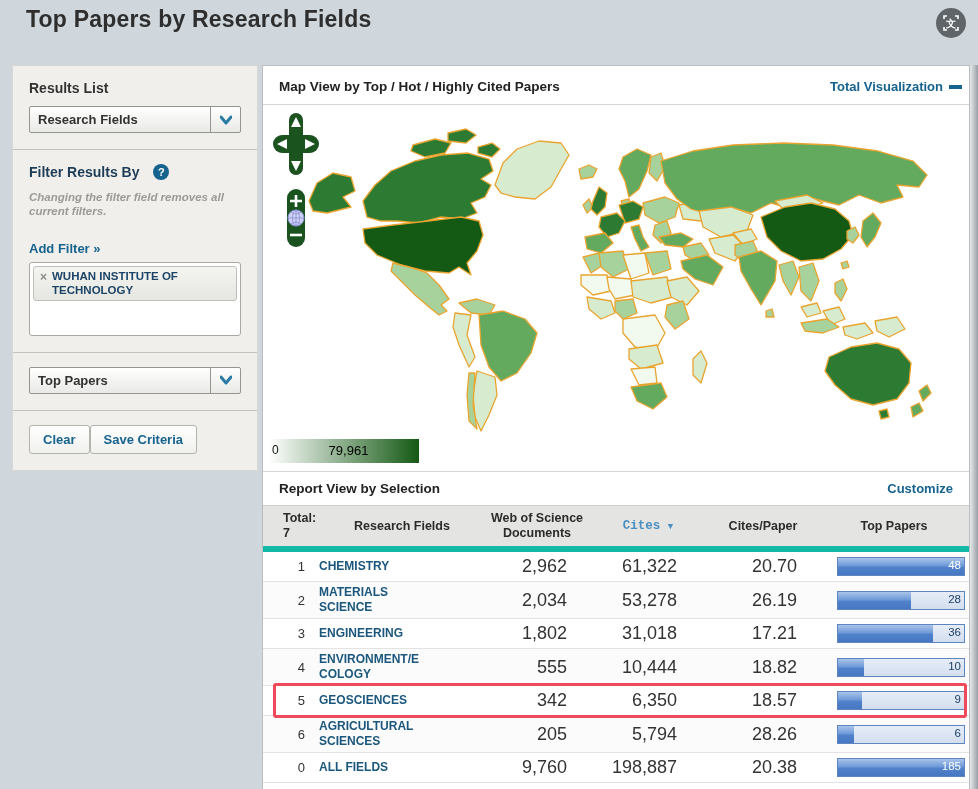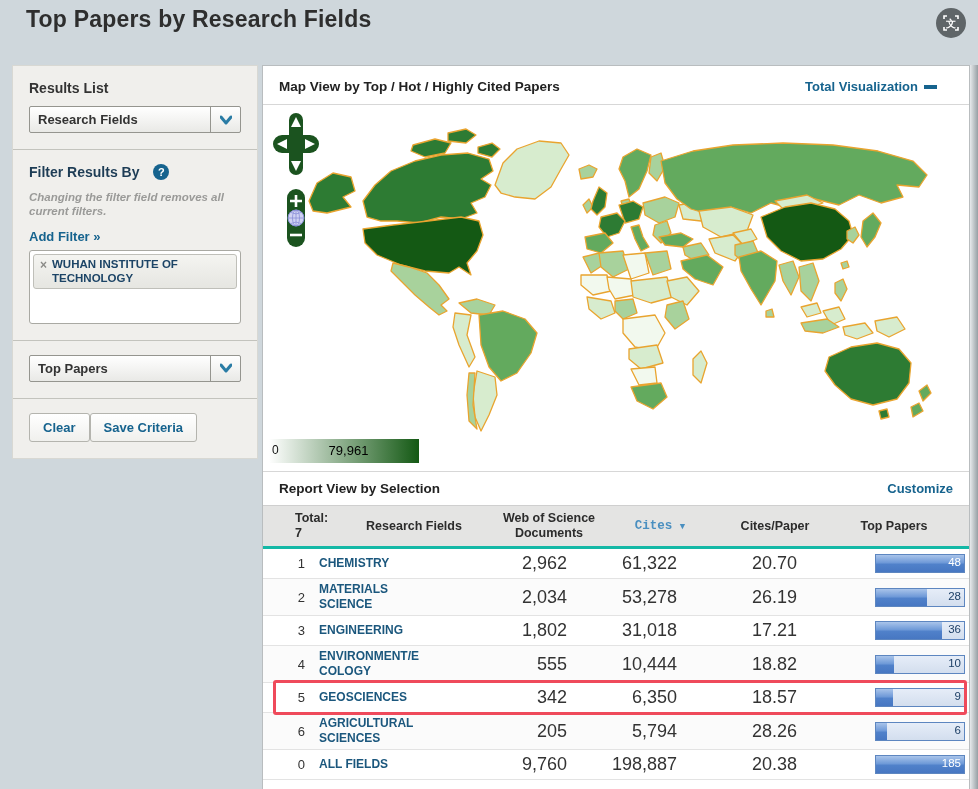--- a/index.html
+++ b/index.html
@@ -22,21 +22,21 @@
   .content { position:absolute; top:65px; left:12px; right:8px; bottom:0; display:flex; gap:4px; align-items:flex-start; }
   .sidebar {
     width:246px; background:#f0efec; border:1px solid #d8d8d3;
   }
   .side-section { padding:14px 16px 16px 16px; }
   .side-section + .side-section { border-top:1px solid #c3c3bd; }
   .side-heading { font-size:14px; font-weight:bold; color:#333; margin-bottom:10px; }
   .side-heading.navy { color:#1d3c55; display:flex; align-items:flex-end; gap:14px; }
   .help-icon { width:16px; height:16px; border-radius:50%; background:#16638e; color:#fff;
     font-size:11px; font-weight:bold; display:inline-flex; align-items:center; justify-content:center; cursor:pointer; }
-  .side-note { font-size:11.5px; font-style:italic; font-weight:bold; color:#9a9a98; line-height:1.25; margin-bottom:8px; }
+  .side-note { font-size:11.5px; font-style:italic; font-weight:bold; color:#9a9a98; line-height:1.25; margin-bottom:20px; }
   .add-filter { font-size:13px; font-weight:bold; color:var(--link); text-decoration:none; display:inline-block; margin-bottom:6px; cursor:pointer; }
   .dropdown {
     display:flex; width:100%; height:27px; border:1px solid #95958f; border-radius:2px;
     background:linear-gradient(#ffffff,#e9e9e6); cursor:pointer; align-items:stretch;
   }
   .dropdown .dd-label { flex:1; font-size:13px; font-weight:bold; color:#333; padding:5px 8px; white-space:nowrap; overflow:hidden; }
   .dropdown .dd-arrow { width:30px; border-left:1px solid #95958f; display:flex; align-items:center; justify-content:center; }
   .chev { width:12px; height:12px; }
   .filter-box {
     width:100%; height:74px; background:#fff; border:1px solid #a9a9a3; border-radius:3px;
@@ -50,47 +50,47 @@
   .chip .chip-label { font-size:11.5px; font-weight:bold; color:#1c4466; line-height:1.2; }
   .btn-row { display:flex; gap:0; }
   .btn {
     background:linear-gradient(#ffffff,#f0f0ed); border:1px solid #b4b4ae; border-radius:3px;
     font-size:13px; font-weight:bold; color:var(--link); padding:6px 13px; cursor:pointer;
     font-family:"Liberation Sans",sans-serif;
   }
   
   .main-panel { flex:1; background:#fff; border:1px solid #b9bdbf; min-height:760px; }
   .panel-header { display:flex; justify-content:space-between; align-items:center;
-    padding:13px 32px 10px 16px; border-bottom:1px solid #d7d7d7; }
+    padding:13px 7px 10px 16px; border-bottom:1px solid #d7d7d7; }
   .panel-title { font-size:13.5px; font-weight:bold; color:#222; }
   .panel-link { font-size:13px; font-weight:bold; color:var(--link); text-decoration:none;
     display:flex; align-items:center; gap:6px; cursor:pointer; }
   .minus-glyph { width:13px; height:4px; background:var(--link); display:inline-block; }
   .map-wrap { position:relative; height:330px; }
   .map-wrap svg { display:block; }
   .legend-row { padding:4px 0 8px 6px; border-bottom:1px solid #d7d7d7; }
   .legend-bar { position:relative; width:150px; height:24px;
     background:linear-gradient(to right,#ffffff,var(--legend-max)); }
   .legend-min { position:absolute; left:3px; top:4px; font-size:12px; color:#111; }
   .legend-max { position:absolute; left:53%; transform:translateX(-50%); top:4px; font-size:13px; color:#000; }
   
   .report-header { display:flex; justify-content:space-between; align-items:center; padding:9px 16px; }
   .grid-row { display:grid; grid-template-columns:56px 158px 112px 110px 120px 1fr; align-items:center; }
-  .thead { background:#e4e4e3; border-top:1px solid #cfcfcf; border-bottom:3px solid #14b8a6; padding:5px 16px; min-height:36px; }
+  .thead { background:#e4e4e3; border-top:1px solid #cfcfcf; border-bottom:6px solid #14b8a6; padding:5px 4px; min-height:36px; }
   .th { font-size:12.5px; font-weight:bold; color:#2c2c2c; text-align:center; line-height:1.2; }
   .th.total { text-align:left; padding-left:16px; }
   .th.cites-sorted { color:#4a8fc0;font-family:Liberation Mono, monospace; }
   .sort-arrow { font-size:9px; color:#4a8fc0; }
   .trow { position:relative; border-bottom:1px solid #e3e3e3; min-height:30px; padding:3px 0; background:#fff; }
   .trow:nth-child(even) { background:#fbfbfb; }
   .cell-rank { font-size:13px; color:#333; text-align:right; padding-right:14px; }
   .cell-field { font-size:12px; font-weight:bold; color:#1b577d; white-space:pre-line; line-height:1.25; cursor:pointer; }
   .cell-num { font-size:18px; color:#333; text-align:right; padding-right:22px; }
   .cell-bar { display:flex; justify-content:flex-end; padding-right:4px; }
-  .bar-track { position:relative; width:90px; height:19px; border:1px solid #5d86c0;
+  .bar-track { position:relative; width:128px; height:19px; border:1px solid #5d86c0;
     background:linear-gradient(#e6edf8,#d3deee); }
   .bar-fill { position:absolute; left:0; top:0; bottom:0;
     background:linear-gradient(#a9c4ea,#6f9ad8 45%,#5081ca 55%,#4777c2); }
   .bar-val { position:absolute; right:3px; top:1px; font-size:11.5px; color:#1d3f66; }
   .bar-val.on-fill { color:#fff; }
   .hl-box { position:absolute; left:10px; right:2px; top:-3px; bottom:-3px;
     border:3px solid var(--hl); border-radius:3px; pointer-events:none; z-index:5; }
   
   .scroll-strip { position:absolute; top:65px; right:0; bottom:0; width:8px;
     background:linear-gradient(to right,#e7eaec,#979fa4); }

